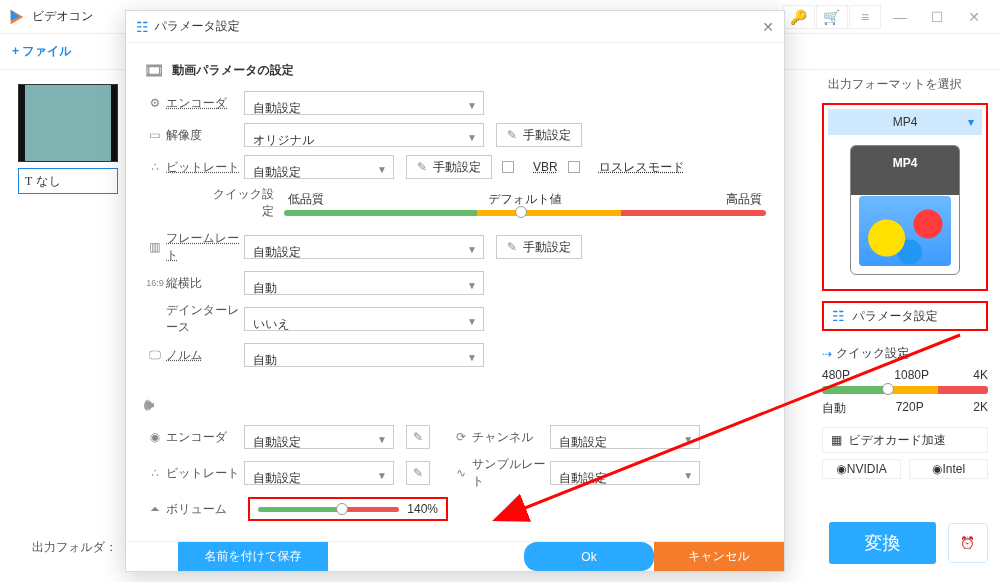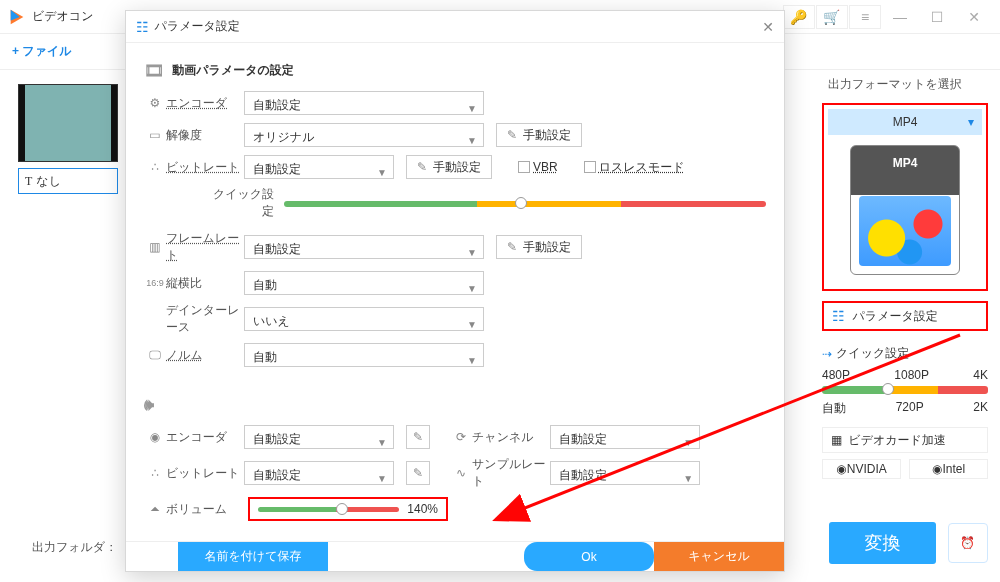--- a/index.html
+++ b/index.html
@@ -65,26 +65,26 @@
   .dlg-title .ico{color:var(--blue);margin-right:6px;font-size:14px;}
   .dlg-title .close{margin-left:auto;color:#888;font-size:14px;cursor:pointer;}
   .dlg-body{padding:10px 18px 0 18px;height:494px;overflow:hidden;}
   .sect{margin-bottom:6px;}
   .sect-h{display:flex;align-items:center;gap:8px;font-weight:bold;margin:8px 0 10px 0;}
   .sect-h .sico{color:#999;font-size:16px;}
   .row{display:flex;align-items:center;margin:6px 0;min-height:26px;}
   .row .ricon{width:22px;text-align:center;color:#888;}
   .row .rlabel{width:78px;color:#555;}
   .row .rlabel.u{text-decoration:underline dotted;}
-  .sel{height:24px;border:1px solid #ccc;background:#fff;padding:0 20px 0 8px;display:flex;align-items:flex-end;position:relative;min-width:0;}
+  .sel{height:24px;border:1px solid #ccc;background:#fff;padding:8px 20px 0 8px;display:flex;align-items:flex-start;position:relative;min-width:0;}
   .sel .caret{position:absolute;right:6px;color:#888;font-size:10px;}
   .sel.w-lg{width:240px;} .sel.w-md{width:150px;}
   .btn{height:24px;border:1px solid #ccc;background:#fff;padding:0 10px;display:flex;align-items:center;gap:6px;margin-left:12px;}
   .btn .pen{color:#888;}
-  .chk{display:flex;align-items:center;gap:3px;margin-left:26px;color:#555;}
+  .chk{display:flex;align-items:center;gap:19px;margin-left:10px;color:#555;}
   .chk .box{width:12px;height:12px;border:1px solid #aaa;}
   .chk .u{text-decoration:underline dotted;}
 
   .quality-row{display:flex;align-items:center;margin:4px 0 10px 60px;}
   .quality-label{width:80px;text-align:right;padding-right:10px;color:#555;}
   .quality-track{flex:1;display:flex;flex-direction:column;}
   .q-labels{display:flex;justify-content:space-between;font-size:11px;color:#666;padding:0 4px;}
   .q-line{height:6px;background:linear-gradient(90deg,#66bb6a 0 40%,#ffb300 40% 70%,#ef5350 70% 100%);border-radius:3px;position:relative;margin-top:2px;}
   .q-line .knob{position:absolute;top:-4px;left:48%;width:12px;height:12px;border-radius:50%;background:#fff;border:1px solid #999;}
 
@@ -253,20 +253,25 @@
           </div>
         <div class="chk">
             <span class="box"></span>
             <span class="u">ロスレスモード</span>
           </div>
       </div>
 
       <div class="quality-row">
         <span class="quality-label">クイック設定</span>
         <div class="quality-track">
+          <div class="q-labels">
+            <span>低品質</span>
+            <span>デフォルト値</span>
+            <span>高品質</span>
+          </div>
           <div class="q-line">
               <div class="knob"></div>
             </div>
         </div>
       </div>
 
       <div class="row">
         <span class="ricon">▥</span>
         <span class="rlabel u">フレームレート</span>
         <div class="sel w-lg">

